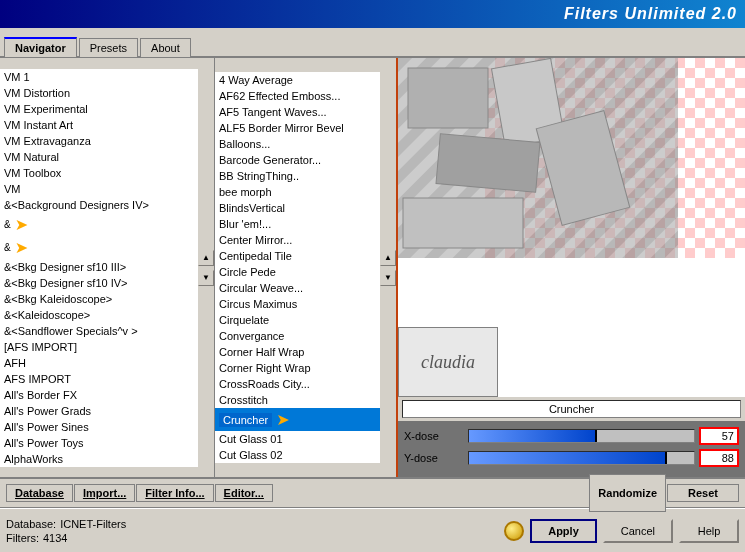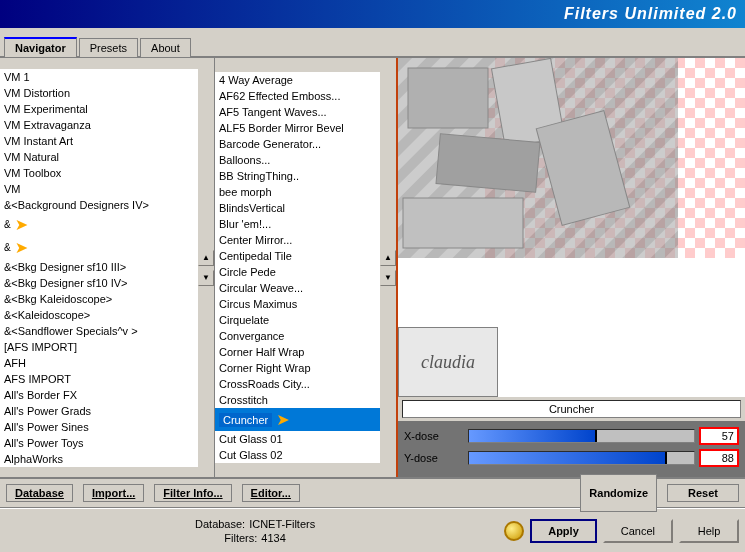--- a/index.html
+++ b/index.html
@@ -151,21 +151,21 @@
     }
 
     
     .bottom-toolbar {
       background: #d4d0c8;
       border-top: 1px solid #808080;
       border-bottom: 1px solid #808080;
       display: flex;
       align-items: center;
       padding: 2px 6px;
-      gap: 10px;
+      gap: 1px;
       height: 30px;
     }
     .toolbar-btn {
       background: #d4d0c8;
       border: 1px solid #808080;
       padding: 2px 8px;
       cursor: pointer;
       font-size: 11px;
       text-decoration: underline;
       font-weight: bold;
@@ -184,21 +184,20 @@
       background: #d4d0c8;
       border: 1px solid #808080;
       padding: 2px 20px;
       cursor: pointer;
       font-size: 11px;
       font-weight: bold;
     }
     .status-item {
       display: flex;
       gap: 4px;
-      justify-content: center;
     }
     .action-btn {
       padding: 4px 16px;
       cursor: pointer;
       font-size: 11px;
       border: 2px outset #d4d0c8;
       background: #d4d0c8;
       min-width: 60px;
     }
     .action-btn.apply {
@@ -284,22 +283,22 @@
 
 <div class="main-content">
 
   <div class="left-panel">
     <div class="panel-scroll-wrapper">
       <div class="panel-list" id="category-list">
 
       <div class="list-item">VM 1</div>
           <div class="list-item">VM Distortion</div>
           <div class="list-item">VM Experimental</div>
+          <div class="list-item">VM Instant Art</div>
           <div class="list-item">VM Extravaganza</div>
-          <div class="list-item">VM Instant Art</div>
           <div class="list-item">VM Natural</div>
           <div class="list-item">VM Toolbox</div>
           <div class="list-item">VM</div>
           <div class="list-item">&amp;&lt;Background Designers IV&gt;</div>
           <div class="list-item">
             <span style="font-size:10px;">&amp;<bkg designer="" sf10="" i=""></bkg></span>
             <span style="color:#ffaa00; font-size:16px; margin-left:2px;">➤</span>
           </div>
           <div class="list-item">
             <span style="font-size:10px;">&amp;<bkg designer="" sf10="" ii=""></bkg></span>
@@ -328,22 +327,22 @@
   </div>
 
   <div class="middle-panel">
     <div class="panel-scroll-wrapper">
       <div class="panel-list" id="filter-list">
 
       <div class="list-item">4 Way Average</div>
           <div class="list-item">AF62 Effected Emboss...</div>
           <div class="list-item">AF5 Tangent Waves...</div>
           <div class="list-item">ALF5 Border Mirror Bevel</div>
+          <div class="list-item">Balloons...</div>
           <div class="list-item">Barcode Generator...</div>
-          <div class="list-item">Balloons...</div>
           <div class="list-item">BB StringThing..</div>
           <div class="list-item">bee morph</div>
           <div class="list-item">BlindsVertical</div>
           <div class="list-item">Blur 'em!...</div>
           <div class="list-item">Center Mirror...</div>
           <div class="list-item">Centipedal Tile</div>
           <div class="list-item">Circle Pede</div>
           <div class="list-item">Circular Weave...</div>
           <div class="list-item">Circus Maximus</div>
           <div class="list-item">Cirquelate</div>

